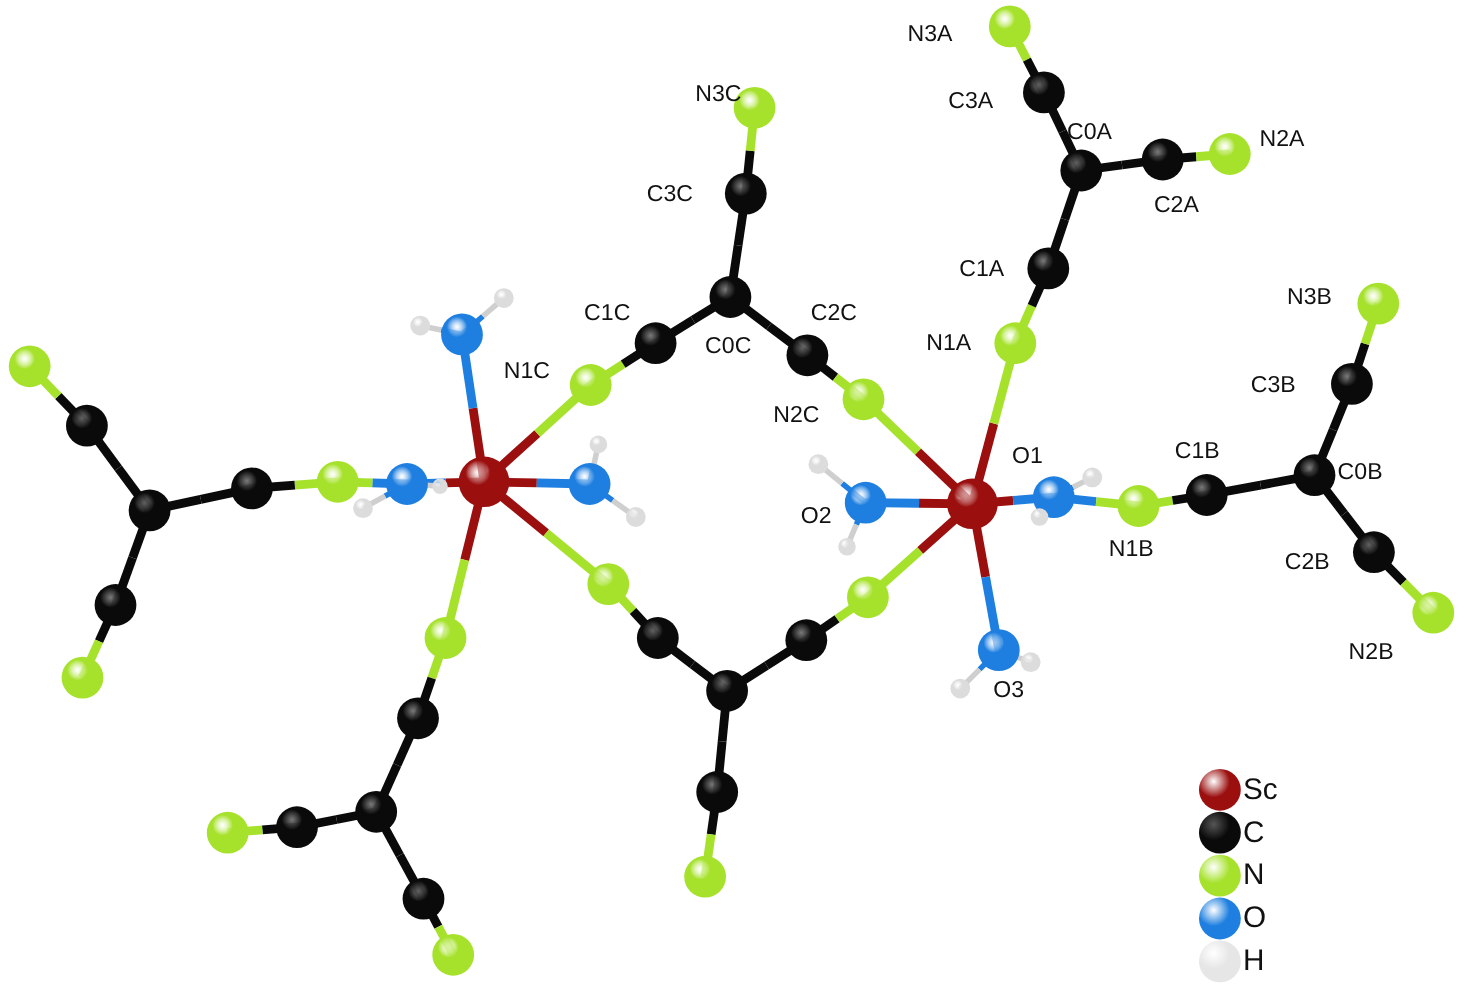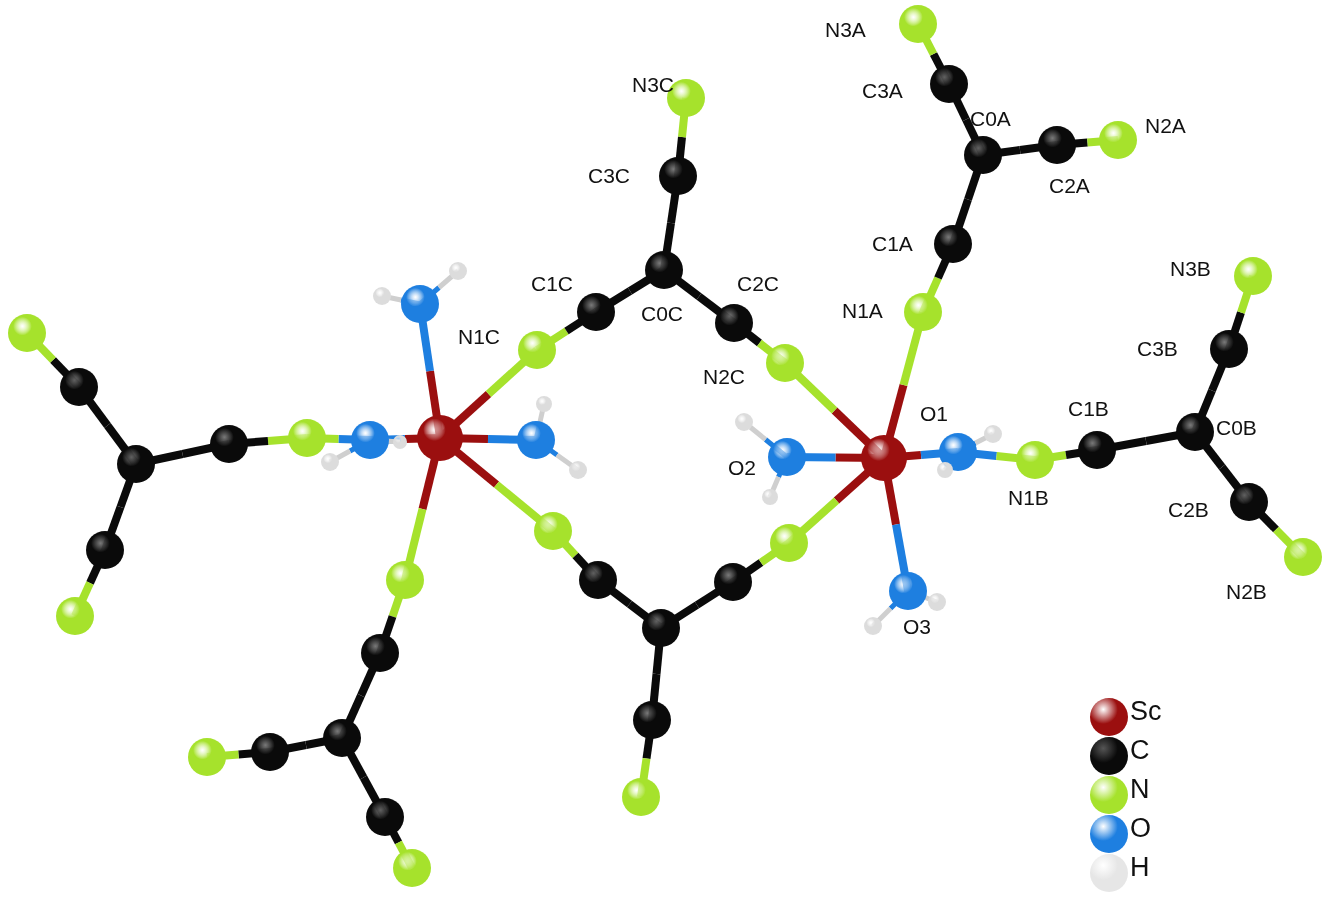--- a/index.html
+++ b/index.html
@@ -1,21 +1,21 @@
 <!DOCTYPE html>
 <html><head>
   <meta charset="utf-8">
   <style>
     html, body { margin: 0; padding: 0; background: #ffffff; }
     body { width: 1328px; height: 902px; overflow: hidden; position: relative;
            font-family: "Liberation Sans", sans-serif; }
     #stage { position: absolute; left: 0; top: 0; width: 1328px; height: 902px; }
     .atom-label { font-family: "Liberation Sans", sans-serif; font-size: 21px; fill: #111111; }
     .legend { position: absolute; left: 1090px; top: 698px; width: 120px; }
-    .legend-item { display: flex; align-items: flex-start; height: 39px; }
+    .legend-item { display: flex; align-items: center; height: 39px; }
     .legend-ball { width: 38px; height: 38px; border-radius: 50%; margin-right: 2px; }
     .legend-text { font-size: 27px; color: #111111; line-height: 1; }
   </style>
 </head>
 <body>
 
 <svg id="stage" width="1328" height="902" viewBox="0 0 1328 902" xmlns="http://www.w3.org/2000/svg">
   <defs id="grad-defs">
       <radialGradient id="g-Sc" cx="0.38" cy="0.32" r="0.7">
         <stop offset="0" stop-color="#ffffff" stop-opacity="0.55"></stop>

